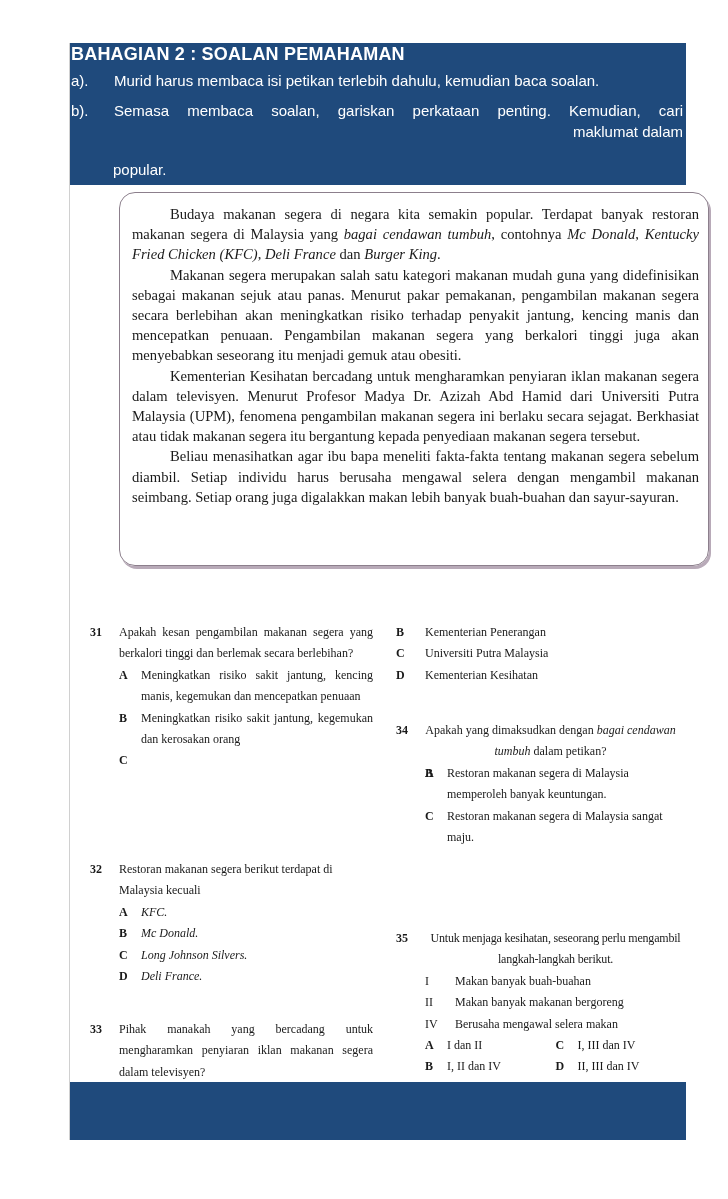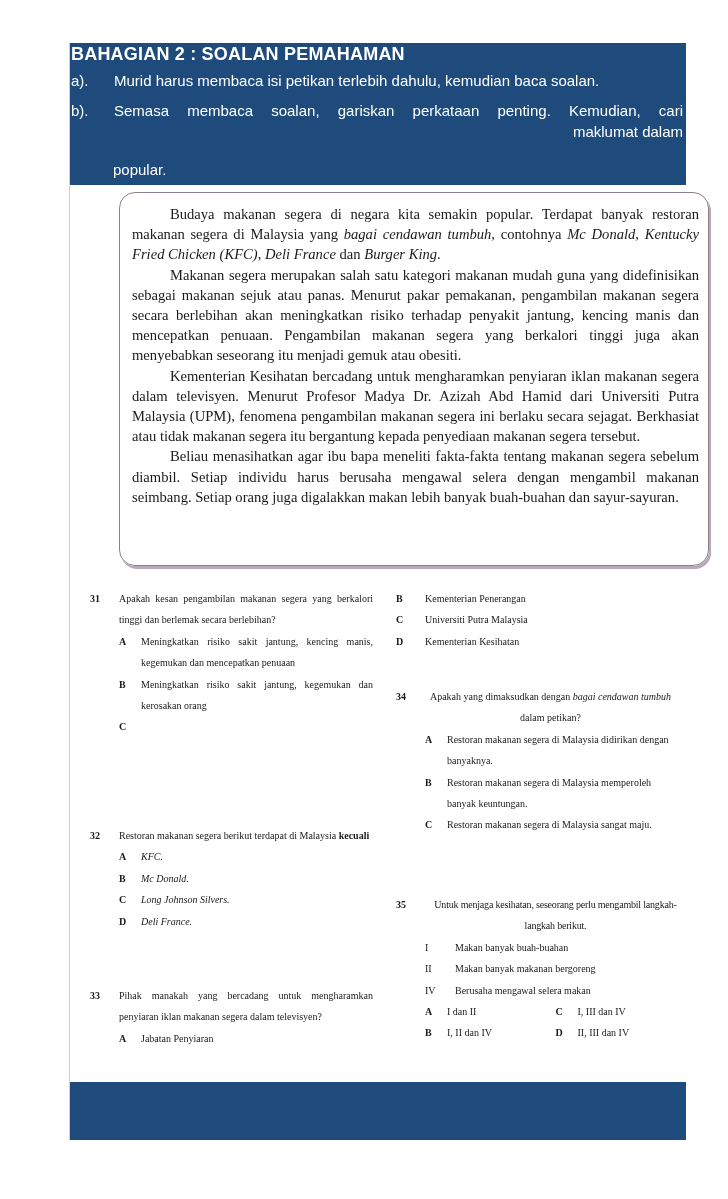--- a/index.html
+++ b/index.html
@@ -27,32 +27,32 @@
   .passage {
     position: absolute; left: 17px; top: 149px; width: 590px; height: 374px;
     border: 1.5px solid #8c7f8c; border-radius: 16px;
     box-shadow: 2px 3px 0 #b8aab8;
     padding: 11px 9px 0 12px;
     font-size: 14.6px; line-height: 20.2px; text-align: justify; margin-left: 32px;
   }
   .passage p { text-indent: 38px; }
   .passage i { font-style: italic; }
 
-  .q { position: absolute; font-size: 10px; line-height: 21.4px; }
+  .q { position: absolute; font-size: 12px; line-height: 21.4px; margin-top: 34px; }
   .q .num { position: absolute; left: 0; top: 0; font-weight: bold; }
   .q .stem { margin-left: 29px; text-align: justify; }
   .opt { position: relative; margin-left: 29px; padding-left: 22px; text-align: justify; }
   .opt .key { position: absolute; left: 0; top: 0; font-weight: bold; }
   .roman { position: relative; margin-left: 29px; padding-left: 30px; }
   .roman .key { position: absolute; left: 0; top: 0; }
   .grid2 { display: flex; margin-left: 29px; }
   .grid2 .cell { position: relative; padding-left: 22px; width: 136px; }
   .grid2 .cell .key { position: absolute; left: 0; top: 0; font-weight: bold; }
   .it { font-style: italic; }
-  .bd { font-weight: bold; }
+  .bd { font-weight: normal; }
 
   .footer-bar {
     position: absolute; left: 0; top: 1039px; width: 616px; height: 58px;
     background: #1f4a7c;
   }
 </style>
 </head>
 <body>
 
 <div class="page">
@@ -102,21 +102,21 @@
 
   <div class="q" style="left:326px; top:545px; width:280px;">
     <div class="opt" style="margin-left:0; padding-left:29px;"><span class="key">B</span><span>Kementerian Penerangan</span></div>
     <div class="opt" style="margin-left:0; padding-left:29px;"><span class="key">C</span><span>Universiti Putra Malaysia</span></div>
     <div class="opt" style="margin-left:0; padding-left:29px;"><span class="key">D</span><span>Kementerian Kesihatan</span></div>
   </div>
 
   <div class="q" style="left:326px; top:643px; width:280px;">
     <span class="num">34</span>
     <div class="stem" style="text-align:center;"><span>Apakah yang dimaksudkan dengan </span><span class="it">bagai cendawan tumbuh</span><span> dalam petikan?</span></div>
-    <div class="opt" style="text-align:left;"><span class="key">A</span><span>Restoran makanan segera di Malaysia didirikan dengan banyaknya.</span></div>
+    <div class="opt" style="text-align:left;"><span class="key">A</span></div>
     <div class="opt" style="text-align:left;"><span class="key">B</span><span>Restoran makanan segera di Malaysia memperoleh banyak keuntungan.</span></div>
     <div class="opt" style="text-align:left;"><span class="key">C</span><span>Restoran makanan segera di Malaysia sangat maju.</span></div>
   </div>
 
   <div class="q" style="left:326px; top:851px; width:290px;">
     <span class="num">35</span>
     <div class="stem" style="text-align:center; letter-spacing:-0.2px;">Untuk menjaga kesihatan, seseorang perlu mengambil langkah-langkah berikut.</div>
     <div class="roman"><span class="key">I</span><span>Makan banyak buah-buahan</span></div>
     <div class="roman"><span class="key">II</span><span>Makan banyak makanan bergoreng</span></div>
     <div class="roman"><span class="key">IV</span><span>Berusaha mengawal selera makan</span></div>

